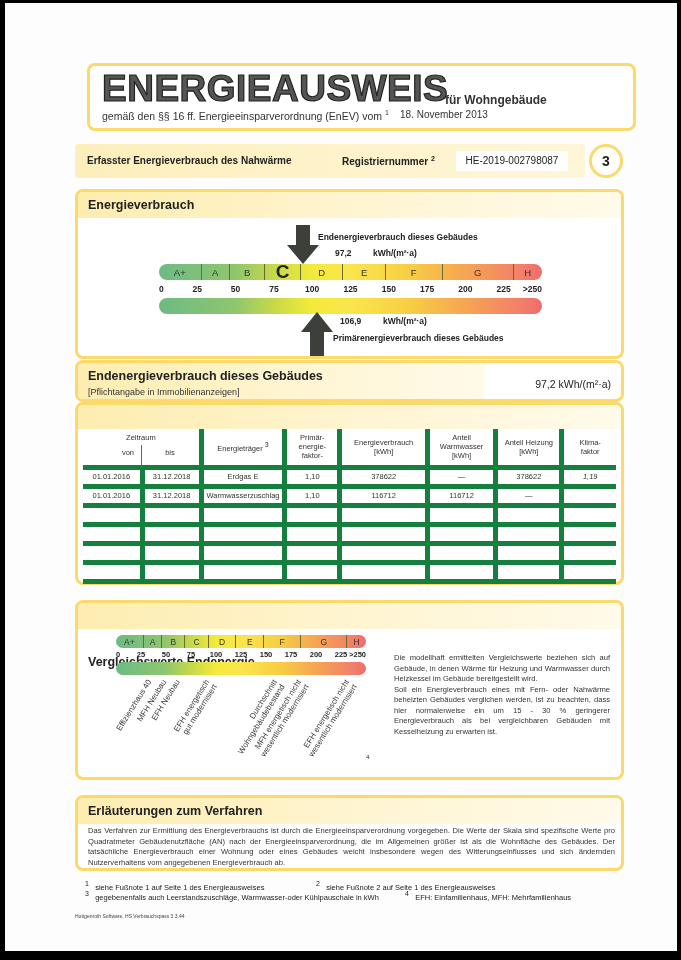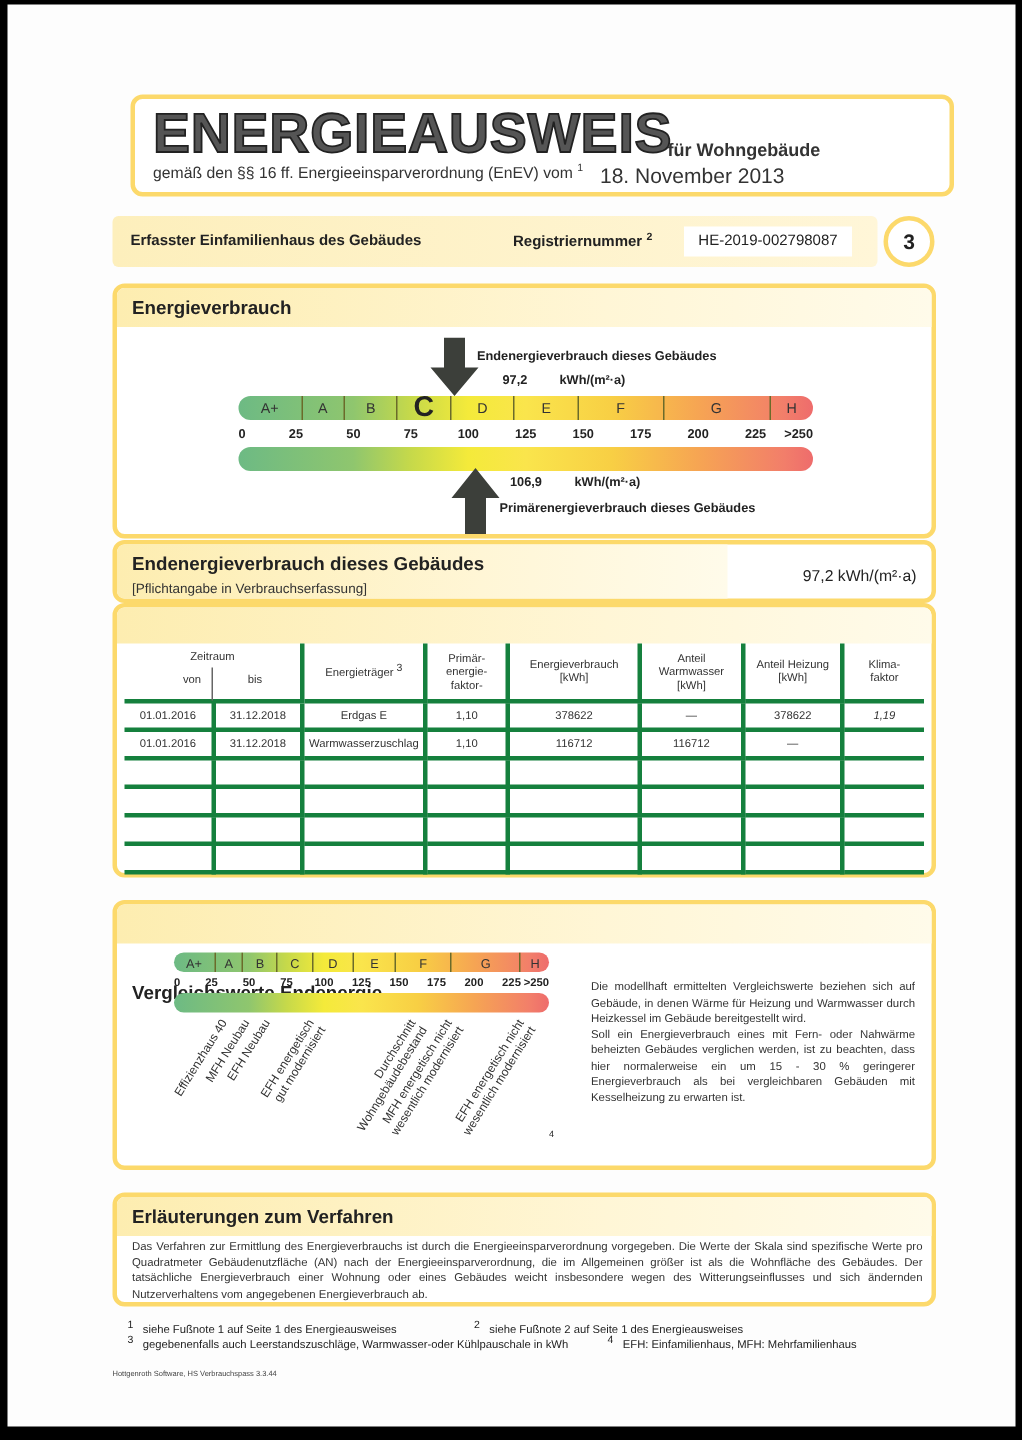--- a/index.html
+++ b/index.html
@@ -7,51 +7,51 @@
   body { font-family: "Liberation Sans", sans-serif; color: #222; position: relative; }
   .page { position: absolute; left: 5px; top: 3px; width: 672px; height: 948px; background: #fdfdfd; }
   .abs { position: absolute; }
   .box { position: absolute; border: 3px solid #fcd96b; border-radius: 8px; background: #fff; }
   .hdr { background: linear-gradient(to right, #fdedb0, #fff6d6 60%, #fffbea); }
   .sec-title { position: absolute; left: 10px; font-weight: bold; font-size: 12.5px; color: #222; }
   
   .title-big { position: absolute; left: 12px; top: 2px; font-size: 37px; font-weight: bold; letter-spacing: 0.5px; color: #555; -webkit-text-stroke: 1.2px #222; }
   .title-sub { position: absolute; left: 355px; top: 27px; font-size: 12px; font-weight: bold; color: #333; }
   .title-line { position: absolute; left: 12px; top: 43px; font-size: 10.5px; color: #333; }
-  .title-date { position: absolute; left: 310px; top: 43px; font-size: 14px; color: #333; text-align: right; }
+  .title-date { position: absolute; left: 310px; top: 43px; font-size: 10px; color: #333; text-align: right; }
   sup { font-size: 7px; }
   
   .regbar { position: absolute; left: 70px; top: 141px; width: 510px; height: 34px; background: linear-gradient(to right, #fdefbc, #fff6d8); border-radius: 4px; }
   .circle3 { position: absolute; left: 584px; top: 141px; width: 34px; height: 34px; border-radius: 50%; border: 3px solid #fcd96b; background: #fff; font-weight: bold; font-size: 14px; text-align: center; line-height: 28px; }
   
   .scale { position: absolute; height: 16px; border-radius: 8px; overflow: hidden; display: flex; }
   .grad { background: linear-gradient(to right, #6dba84 0%, #8fc66e 20%, #c6d94a 30%, #f4ea3a 40%, #fae54c 50%, #f8cf44 65%, #f6a553 80%, #f27e6a 95%, #ee6c6c 100%); }
   .seg { height: 100%; display: flex; align-items: center; justify-content: center; font-size: 9.5px; color: #333; border-right: 1px solid #6b6b2a; }
   .seg:last-child { border-right: none; }
   .tick { position: absolute; font-size: 8.5px; font-weight: bold; color: #222; transform: translateX(-50%); }
   table.cons { position: absolute; border-collapse: collapse; font-size: 7.5px; color: #333; }
-  table.cons td, table.cons th { border: 3px solid #15803d; text-align: center; font-weight: normal; padding: 0 2px; }
+  table.cons td, table.cons th { border: 5px solid #15803d; text-align: center; font-weight: normal; padding: 0 2px; }
   table.cons tr.r td { height: 19px; }
   .rot { position: absolute; font-size: 8px; color: #333; transform-origin: right top; transform: rotate(-58deg); white-space: nowrap; text-align: right; line-height: 9px; }
   .para { position: absolute; font-size: 7.6px; color: #333; line-height: 10.5px; text-align: justify; }
 </style>
 </head>
 <body>
 
 <div class="page">
 
   <div class="box" style="left:82px;top:60px;width:549px;height:68px;">
     <div class="title-big">ENERGIEAUSWEIS</div>
     <div class="title-sub">für Wohngebäude</div>
     <div class="title-line"><span>gemäß den §§ 16 ff. Energieeinsparverordnung (EnEV) vom</span> <sup>1</sup></div>
     <div class="title-date">18. November 2013</div>
   </div>
 
   <div class="regbar">
-    <div class="abs" style="left:12px;top:11px;font-size:10px;font-weight:bold;">Erfasster Einfamilienhaus des Gebäudes</div>
+    <div class="abs" style="left:12px;top:11px;font-size:10px;font-weight:bold;">Erfasster Energieverbrauch des Nahwärme</div>
     <div class="abs" style="left:267px;top:11px;font-size:10px;font-weight:bold;"><span>Registriernummer</span> <sup>2</sup></div>
     <div class="abs" style="left:381px;top:7px;width:112px;height:20px;background:#fff;font-size:10px;text-align:center;line-height:20px;">HE-2019-002798087</div>
   </div>
   <div class="circle3">3</div>
 
   <div class="box" style="left:70px;top:186px;width:549px;height:170px;">
     <div class="hdr abs" style="left:0;top:0;right:0;height:26px;border-radius:5px 5px 0 0;"></div>
     <div class="sec-title" style="top:6px;">Energieverbrauch</div>
 
     <svg class="abs" style="left:208px;top:33px;" width="34" height="40">
@@ -91,21 +91,21 @@
       <polygon points="17,0 33,20 24,20 24,44 10,44 10,20 1,20" fill="#3c3f3a"></polygon>
     </svg>
     <div class="abs" style="left:262px;top:124px;font-size:8.5px;font-weight:bold;">106,9</div>
     <div class="abs" style="left:305px;top:124px;font-size:8.5px;font-weight:bold;">kWh/(m²·a)</div>
     <div class="abs" style="left:255px;top:141px;font-size:8.5px;font-weight:bold;">Primärenergieverbrauch dieses Gebäudes</div>
   </div>
 
   <div class="box" style="left:70px;top:357px;width:549px;height:42px;">
     <div class="hdr abs" style="left:0;top:0;width:407px;bottom:0;border-radius:5px 0 0 5px;"></div>
     <div class="sec-title" style="top:6px;">Endenergieverbrauch dieses Gebäudes</div>
-    <div class="abs" style="left:10px;top:24px;font-size:9px;color:#333;">[Pflichtangabe in Verbrauchserfassung]</div>
+    <div class="abs" style="left:10px;top:24px;font-size:9px;color:#333;">[Pflichtangabe in Immobilienanzeigen]</div>
     <div class="abs" style="right:10px;top:15px;font-size:10.5px;color:#222;">97,2 kWh/(m²·a)</div>
   </div>
 
   <div class="box" style="left:70px;top:399px;width:549px;height:183px;">
     <div class="hdr abs" style="left:0;top:0;right:0;height:24px;border-radius:5px 5px 0 0;"></div>
     <table class="cons" style="left:5px;top:24px;width:533px;">
       <colgroup>
           <col style="width:58px">
           <col style="width:58px">
           <col style="width:80px">

